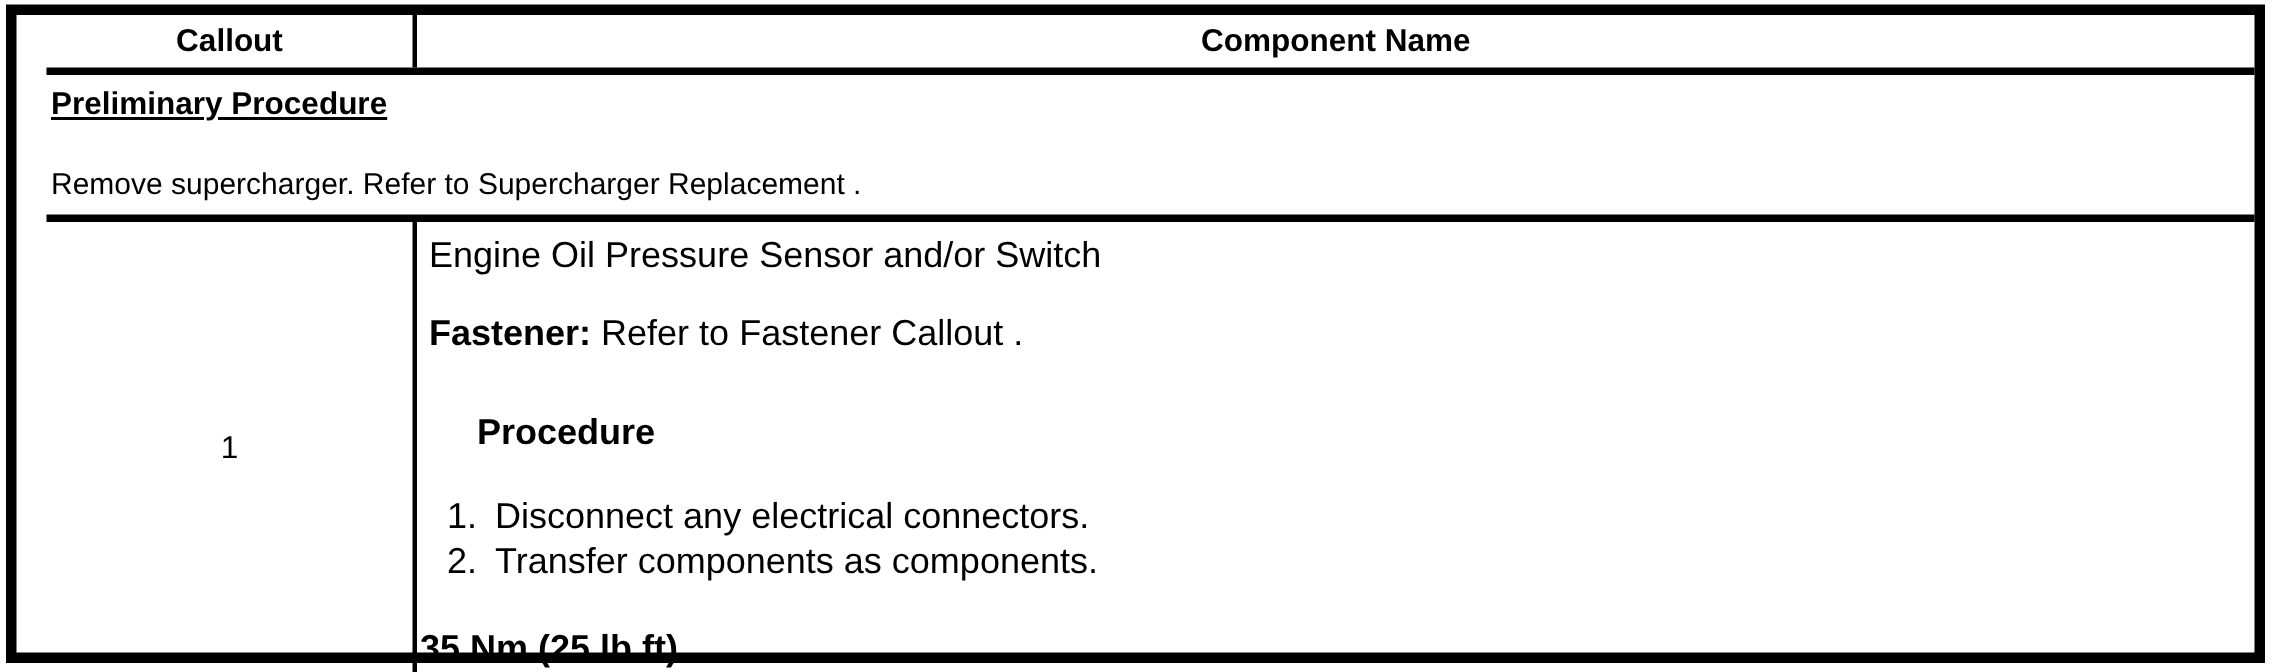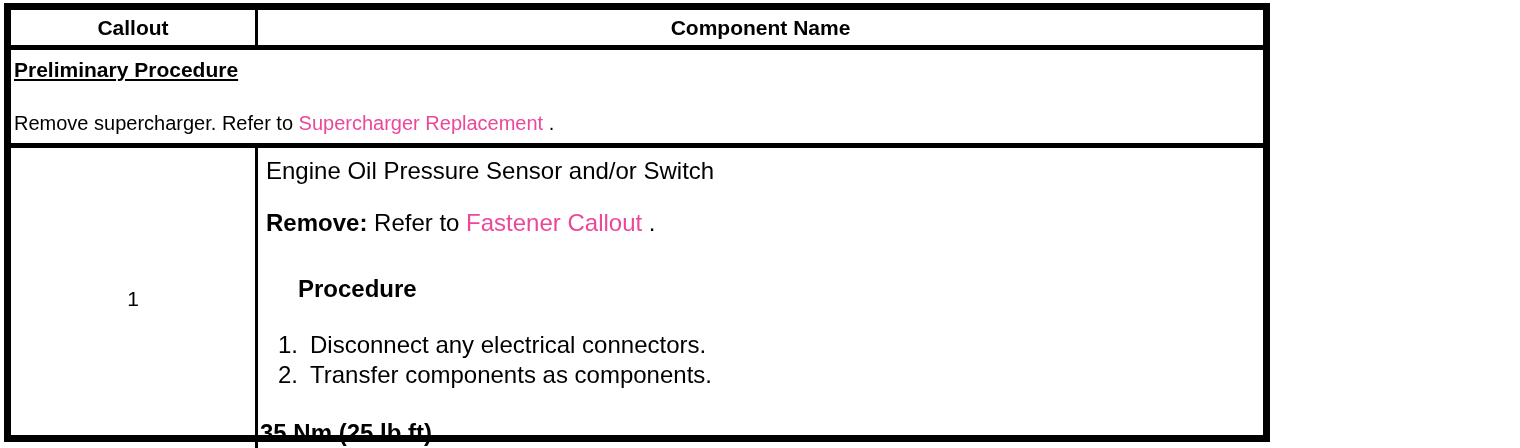--- a/index.html
+++ b/index.html
@@ -6,25 +6,26 @@
   html, body {
     width: 1520px; height: 448px;
     background: #ffffff;
     font-family: "Liberation Sans", "DejaVu Sans", sans-serif;
     color: #000000;
     overflow: hidden;
   }
   .tbl {
     position: absolute;
     left: 4px; top: 3px;
-    width: 1266px; height: 439px;
+    width: 1506px; height: 439px;
     border: 7px solid #000;
     background: #fff;
     display: grid;
     grid-template-rows: 40px 98px 1fr;
+    padding-left: 20px;
   }
   .hdr-row {
     display: grid;
     grid-template-columns: 247px 1fr;
     border-bottom: 5px solid #000;
   }
   .hdr-cell {
     display: flex; align-items: center; justify-content: center;
     font-weight: bold; font-size: 21px;
   }
@@ -48,21 +49,21 @@
     padding: 10px 10px 0 8px;
     font-size: 24px; line-height: 26px;
   }
   .caution-p { margin-top: 26px; }
   .bold { font-weight: bold; }
   .procedure-h { margin: 40px 0 0 32px; font-weight: bold; }
   .steps { margin-top: 28px; }
   .step { display: flex; line-height: 30px; margin-left: 12px; }
   .step-num { flex: none; width: 32px; }
   .torque { margin: 30px 0 4px -6px; font-weight: bold; }
-  .ref-link { color: #ec4899; text-decoration: none; cursor: pointer; }
+  .ref-link { color: #000000; text-decoration: none; cursor: pointer; }
 </style>
 </head>
 <body>
 
 <div class="tbl">
 
   <div class="hdr-row">
     <div class="hdr-cell cell-div">
       <span>Callout</span>
     </div>
@@ -75,21 +76,21 @@
     <div class="prelim-title">Preliminary Procedure</div>
     <div class="prelim-body"><span>Remove supercharger. Refer to </span><span class="ref-link">Supercharger Replacement</span><span> .</span></div>
   </div>
 
   <div class="data-row">
     <div class="callout-cell cell-div">
       <span>1</span>
     </div>
     <div class="component-cell">
       <div>Engine Oil Pressure Sensor and/or Switch</div>
-      <div class="caution-p"><span class="bold">Remove:</span><span> Refer to </span><span class="ref-link">Fastener Callout</span><span> .</span></div>
+      <div class="caution-p"><span class="bold">Fastener:</span><span> Refer to </span><span class="ref-link">Fastener Callout</span><span> .</span></div>
       <div class="procedure-h">Procedure</div>
       <div class="steps">
         <div class="step">
           <span class="step-num">1.</span>
           <span>Disconnect any electrical connectors.</span>
         </div>
         <div class="step">
           <span class="step-num">2.</span>
           <span>Transfer components as components.</span>
         </div>

